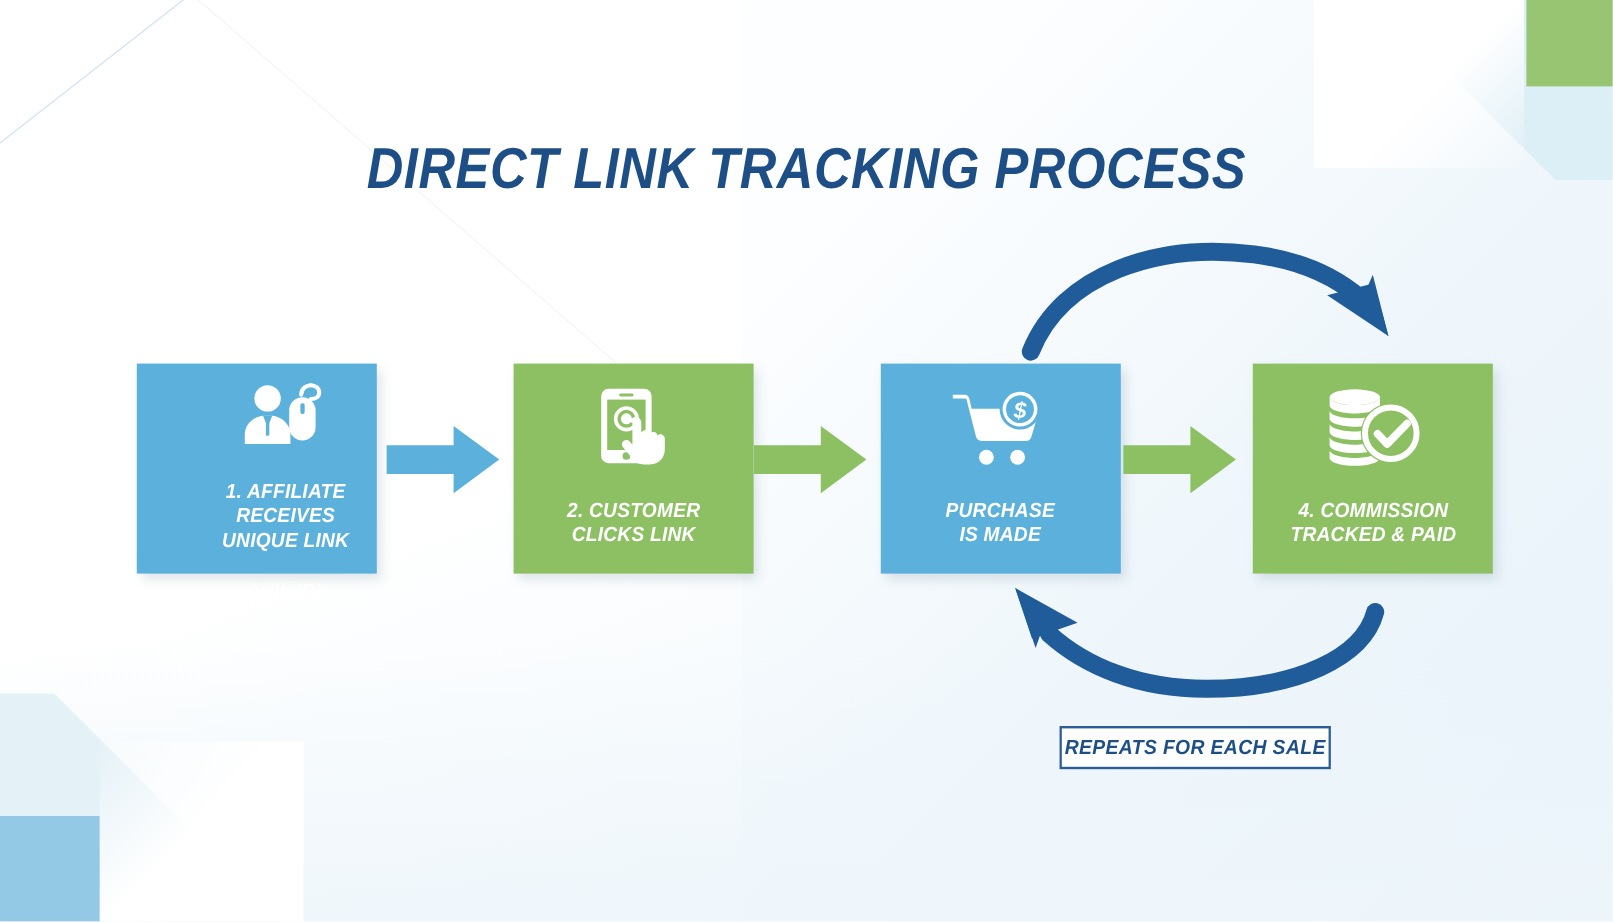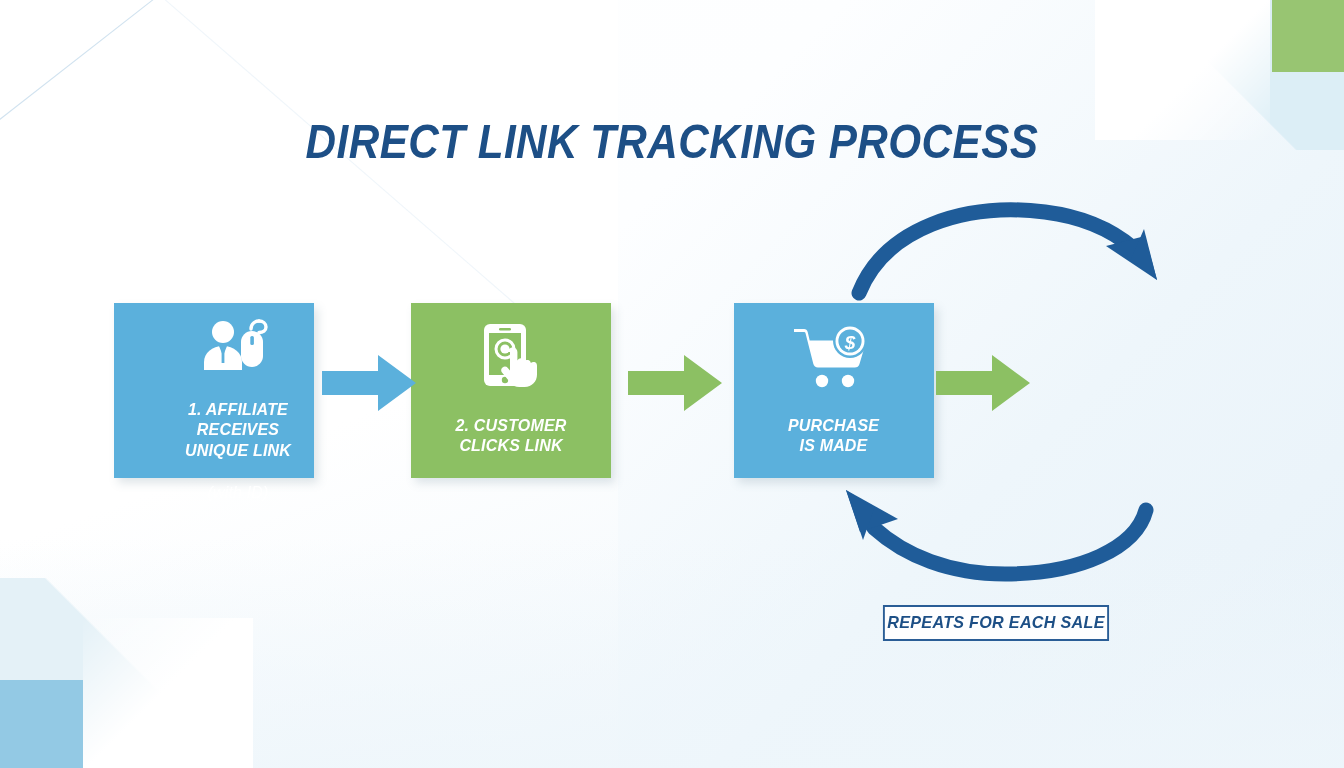--- a/index.html
+++ b/index.html
@@ -102,21 +102,21 @@
     line-height:1.22;
     text-align:center;
     letter-spacing:.2px;
     transform:scaleX(.94);
     white-space:pre-line;
     padding:0 6px;
   }
   .step .caption .sub{ font-weight:normal; }
 
   #step1{ left:114px;padding-left:48px; }
-  #step2{ left:411px;align-items:center; }
+  #step2{ left:428px;align-items:center; }
   #step3{ left:734px; }
   #step4{ left:1044px; }
 
   
   .connector{ position:absolute; top:352px; width:96px; height:62px; }
   #conn1{ left:322px; }
   #conn2{ left:628px; }
   #conn3{ left:936px; }
 
   
@@ -207,20 +207,41 @@
         <circle cx="58" cy="18" r="11.6" fill="#5bb0dc"></circle>
         <text x="58" y="25.5" font-family="Liberation Sans, sans-serif" font-size="19" font-weight="bold" fill="#ffffff" text-anchor="middle">$</text>
       </svg>
     </div>
     <div class="caption">
       <span>PURCHASE
 IS MADE</span>
     </div>
   </div>
 
+  <div class="step green" id="step4">
+    <div class="icon-wrap">
+      <svg width="82" height="66" viewBox="0 0 82 66" fill="#ffffff">
+        <g>
+          <ellipse cx="26" cy="8" rx="21" ry="6.6"></ellipse>
+          <path d="M5 8v7c0 3.6 9.4 6.6 21 6.6S47 18.6 47 15V8c0 3.6-9.4 6.6-21 6.6S5 11.6 5 8z"></path>
+          <path d="M5 19v7c0 3.6 9.4 6.6 21 6.6S47 29.6 47 26v-7c0 3.6-9.4 6.6-21 6.6S5 22.6 5 19z"></path>
+          <path d="M5 30v7c0 3.6 9.4 6.6 21 6.6S47 40.6 47 37v-7c0 3.6-9.4 6.6-21 6.6S5 33.6 5 30z"></path>
+          <path d="M5 41v7c0 3.6 9.4 6.6 21 6.6S47 51.6 47 48v-7c0 3.6-9.4 6.6-21 6.6S5 44.6 5 41z"></path>
+          <path d="M5 52v6.6c0 3.6 9.4 6.6 21 6.6S47 62.2 47 58.6V52c0 3.6-9.4 6.6-21 6.6S5 55.6 5 52z"></path>
+        </g>
+        <circle cx="56" cy="38" r="25" fill="#8cc063"></circle>
+        <circle cx="56" cy="38" r="21.5" fill="none" stroke="#ffffff" stroke-width="5"></circle>
+        <path d="M45 38.5l8 8.5 16.5-17" fill="none" stroke="#ffffff" stroke-width="6.4" stroke-linecap="round" stroke-linejoin="round"></path>
+      </svg>
+    </div>
+    <div class="caption">
+      <span>4. COMMISSION
+TRACKED &amp; PAID</span>
+    </div>
+  </div>
 
   <div class="connector" id="conn1">
     <svg width="96" height="62" viewBox="0 0 96 62">
       <path d="M0 19h56V3l38 28-38 28V43H0z" fill="#5bb0dc"></path>
     </svg>
   </div>
   <div class="connector" id="conn2">
     <svg width="96" height="62" viewBox="0 0 96 62">
       <path d="M0 19h56V3l38 28-38 28V43H0z" fill="#8cc063"></path>
     </svg>

